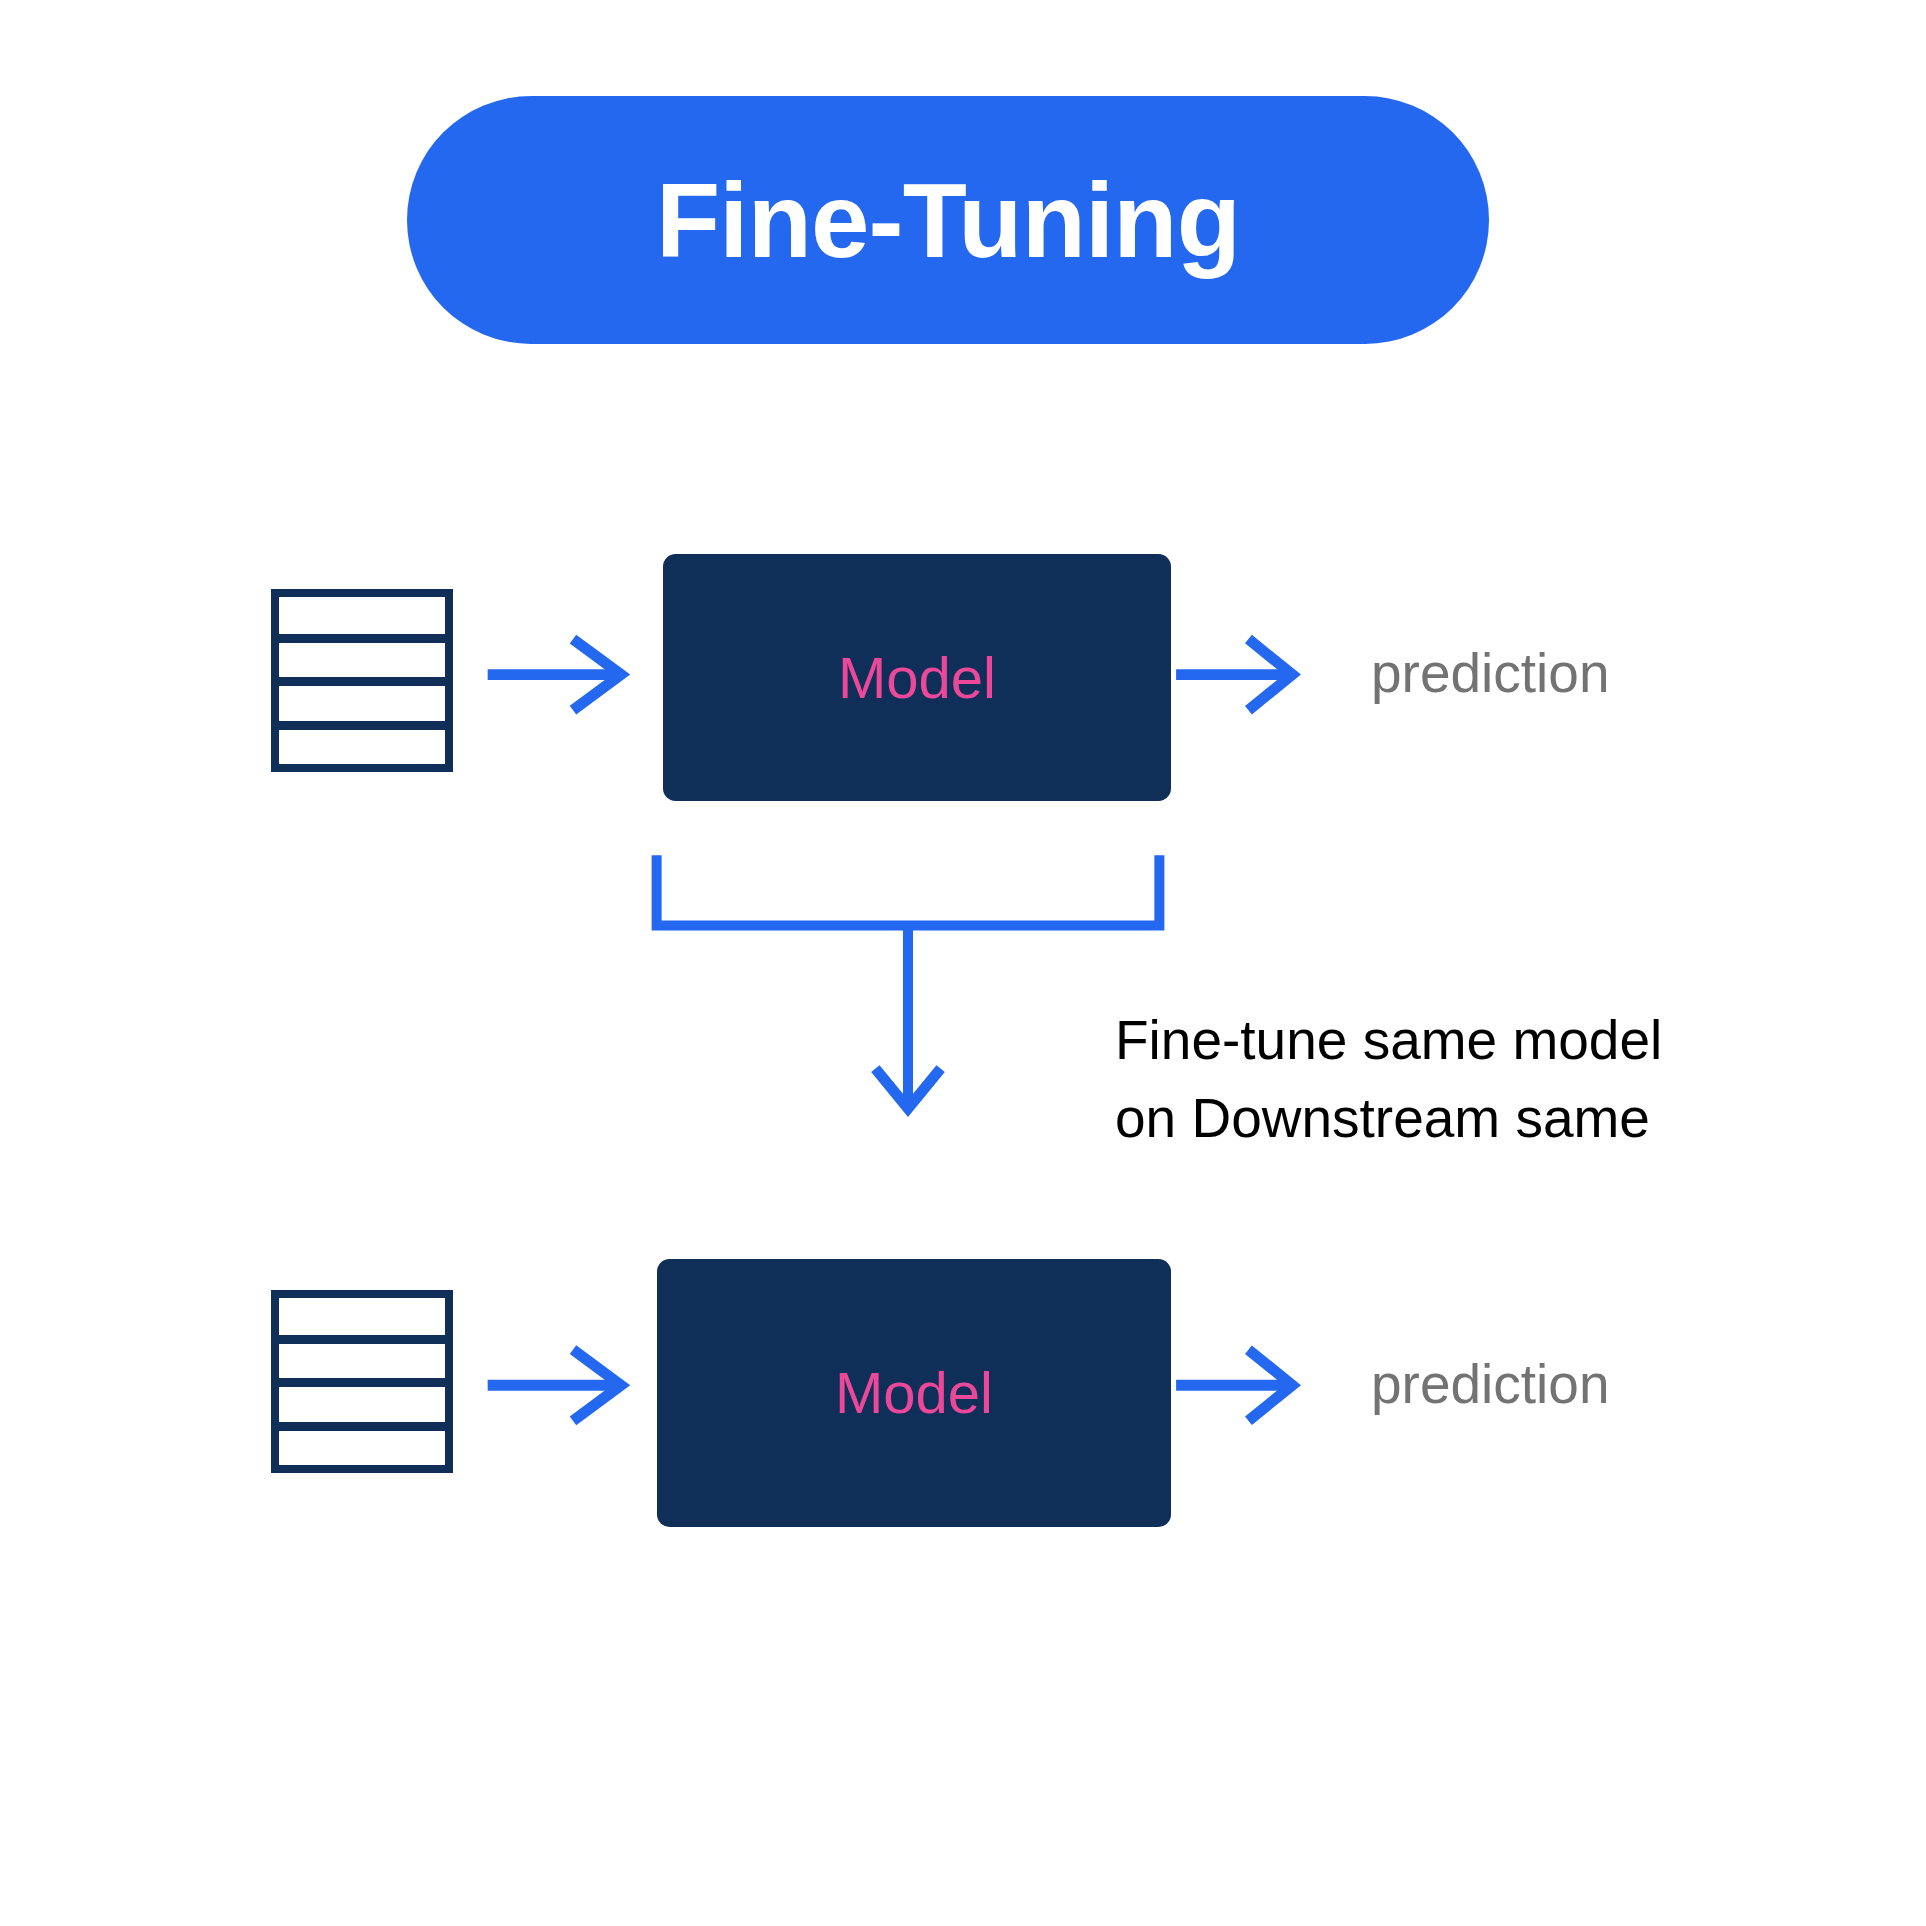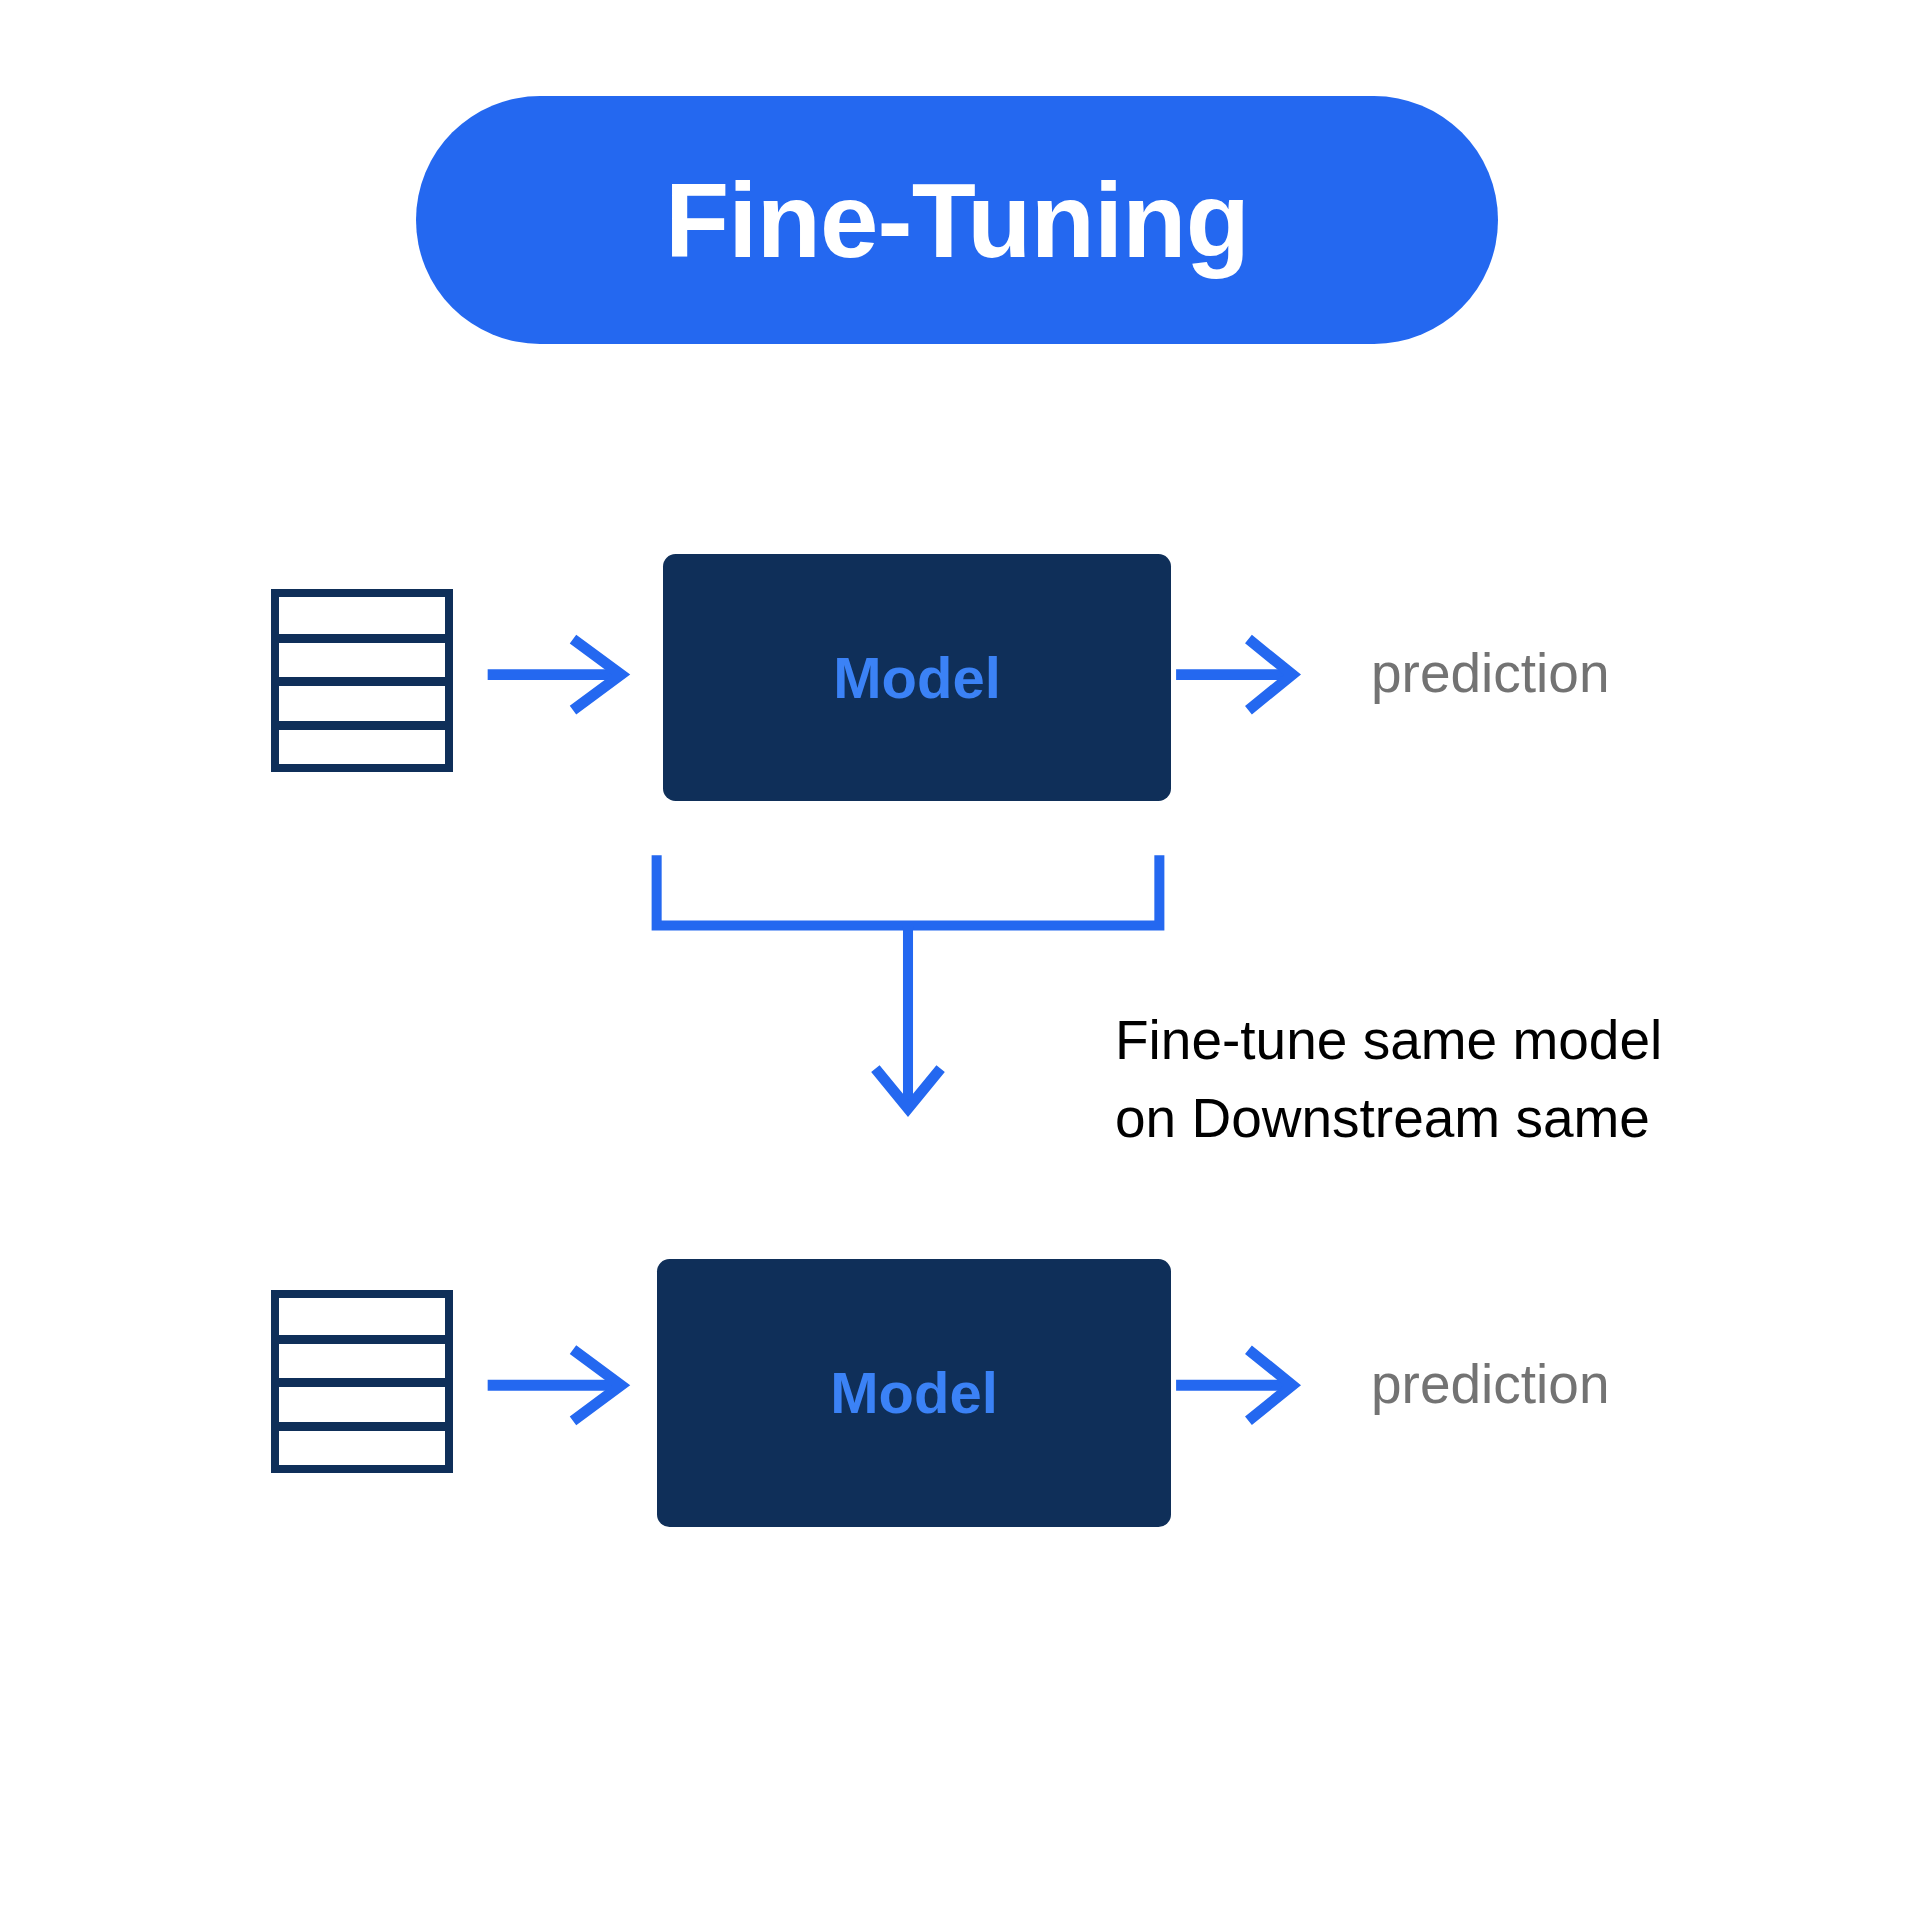--- a/index.html
+++ b/index.html
@@ -15,21 +15,21 @@
     position: relative;
     width: 1926px;
     height: 1926px;
     background: #ffffff;
     overflow: hidden;
   }
 
   
   .title-pill {
     position: absolute;
-    left: 416px;
+    left: 407px;
     top: 96px;
     width: 1082px;
     height: 248px;
     border-radius: 124px;
     background: #2468f0;
     display: flex;
     align-items: center;
     justify-content: center;
   }
   .title-pill-label {
@@ -60,23 +60,23 @@
   
   .model-box {
     position: absolute;
     background: #0f2f59;
     border-radius: 12.5px;
     display: flex;
     align-items: center;
     justify-content: center;
   }
   .model-label {
-    color: #3b82f6;
+    color: #ec4899;
     font-size: 58px;
-    font-weight: 700;
+    font-weight: 400;
     line-height: 1;
     font-family: "Liberation Sans", sans-serif;
   }
 
   
   .plain-label {
     position: absolute;
     color: #737373;
     font-size: 55px;
     font-weight: 400;

